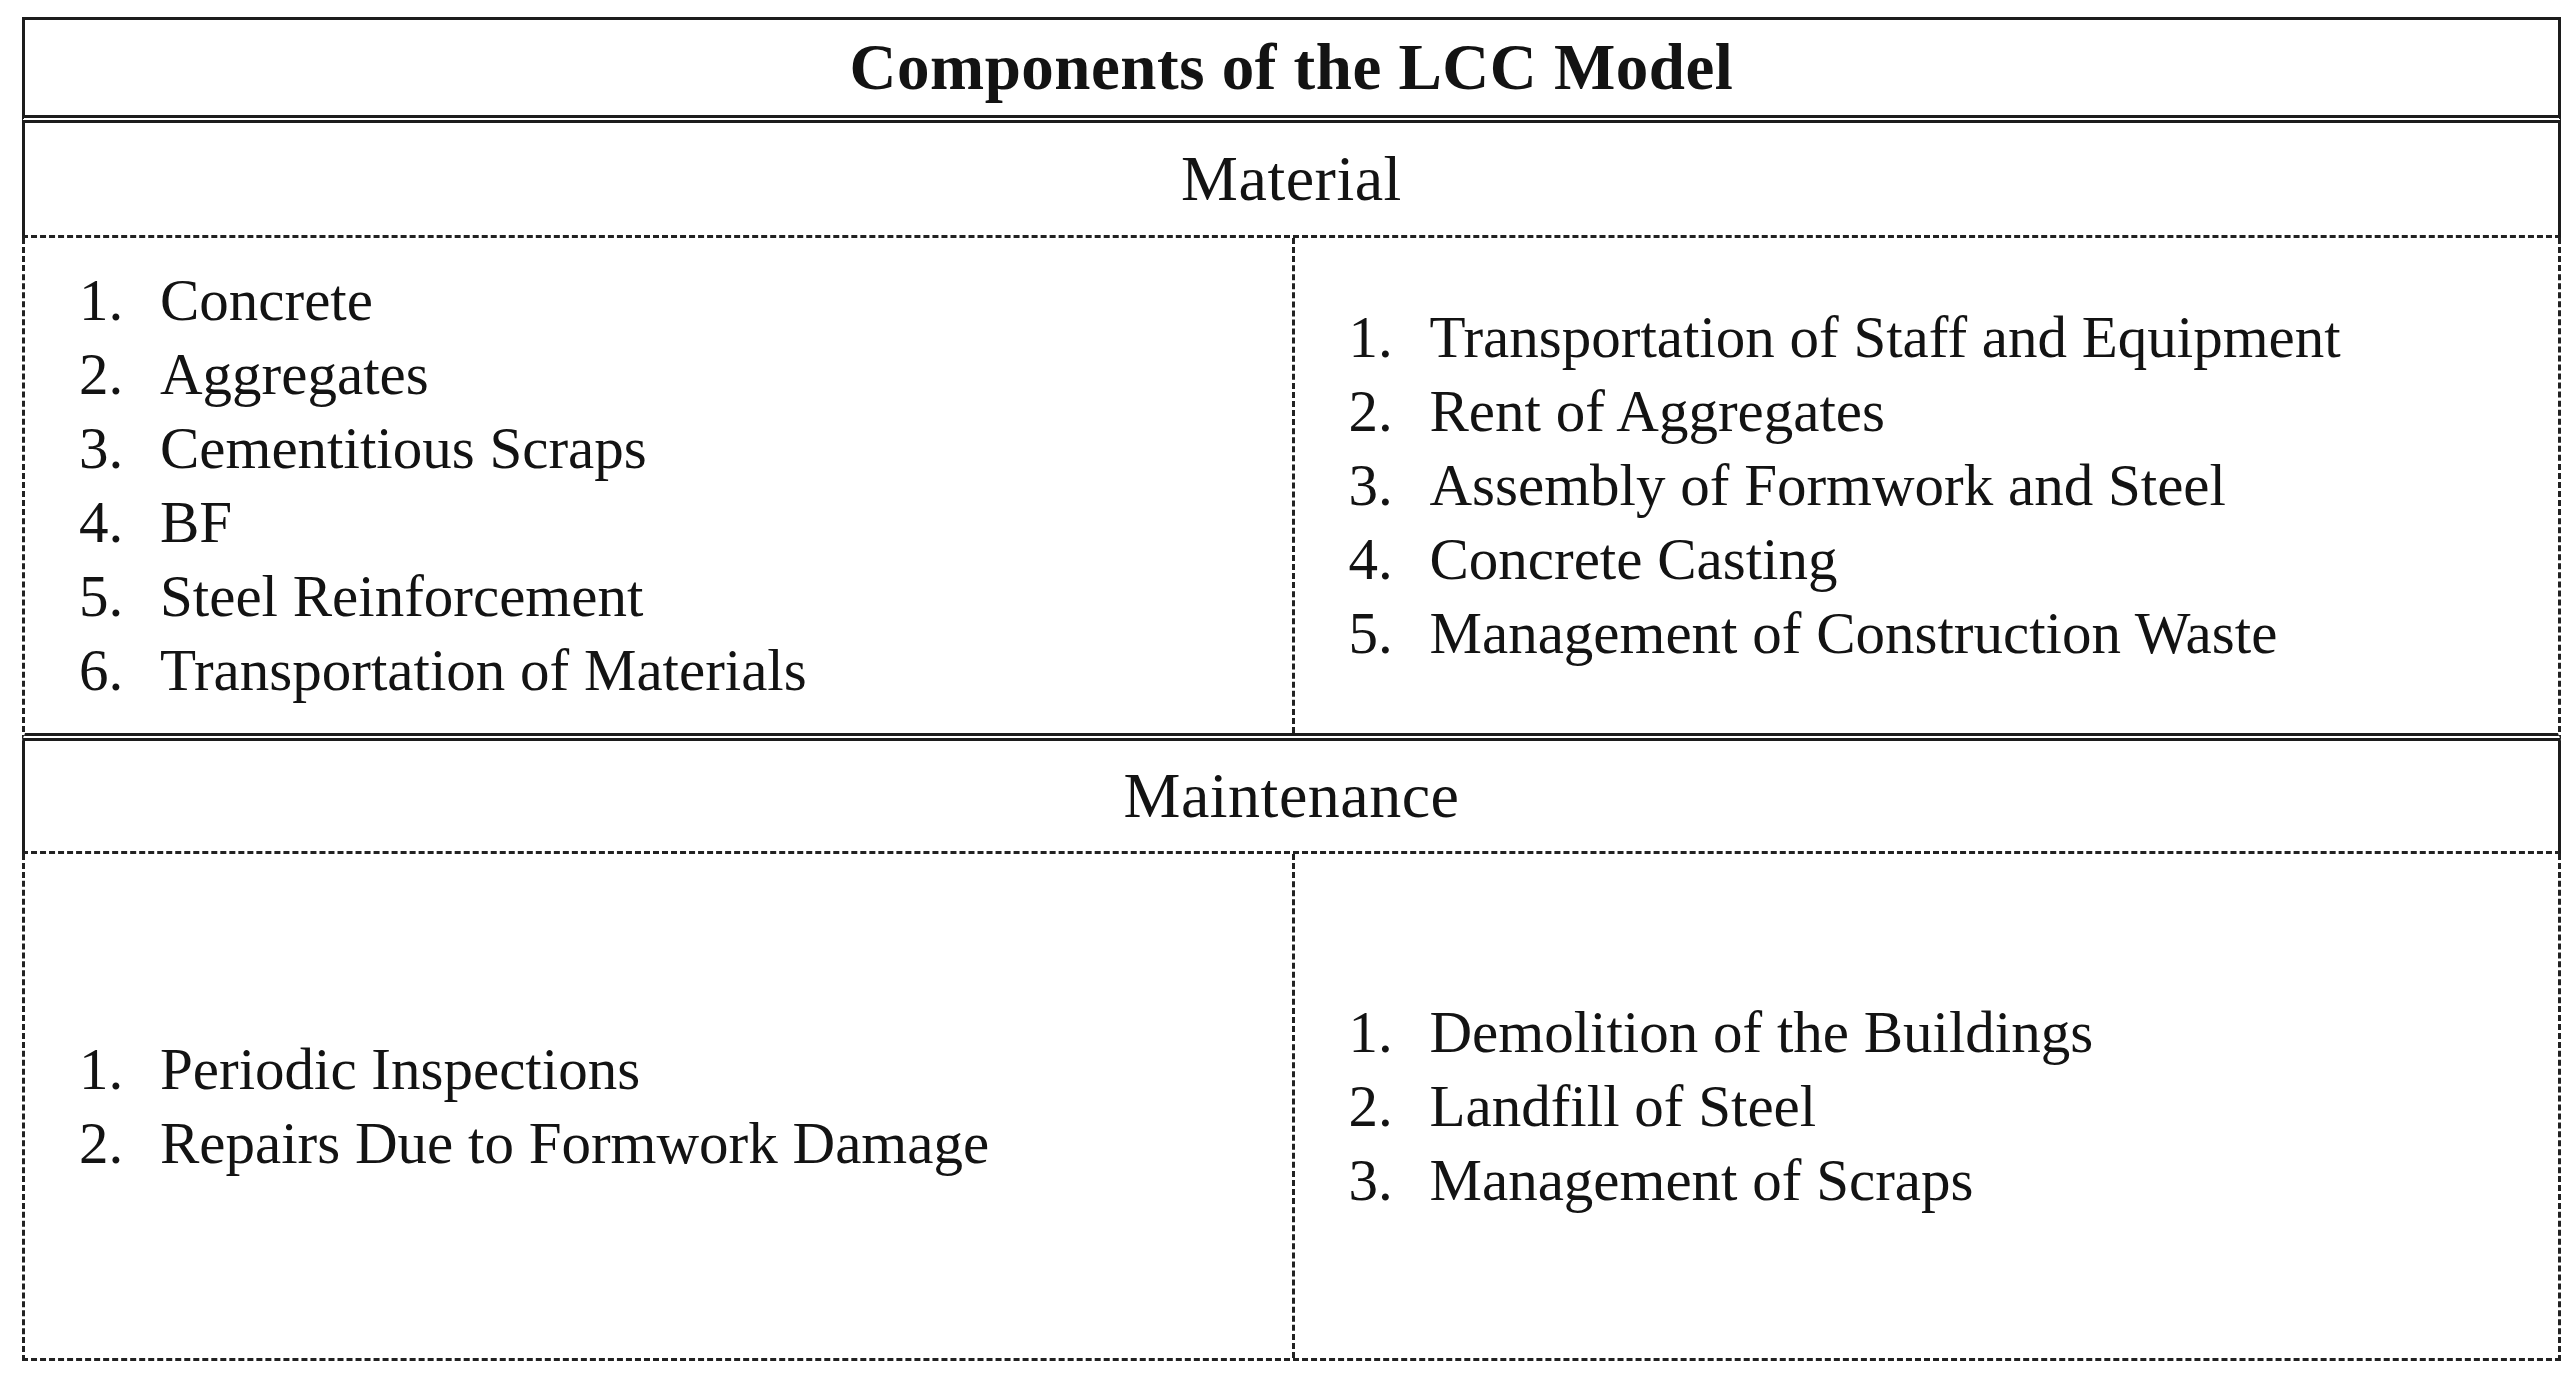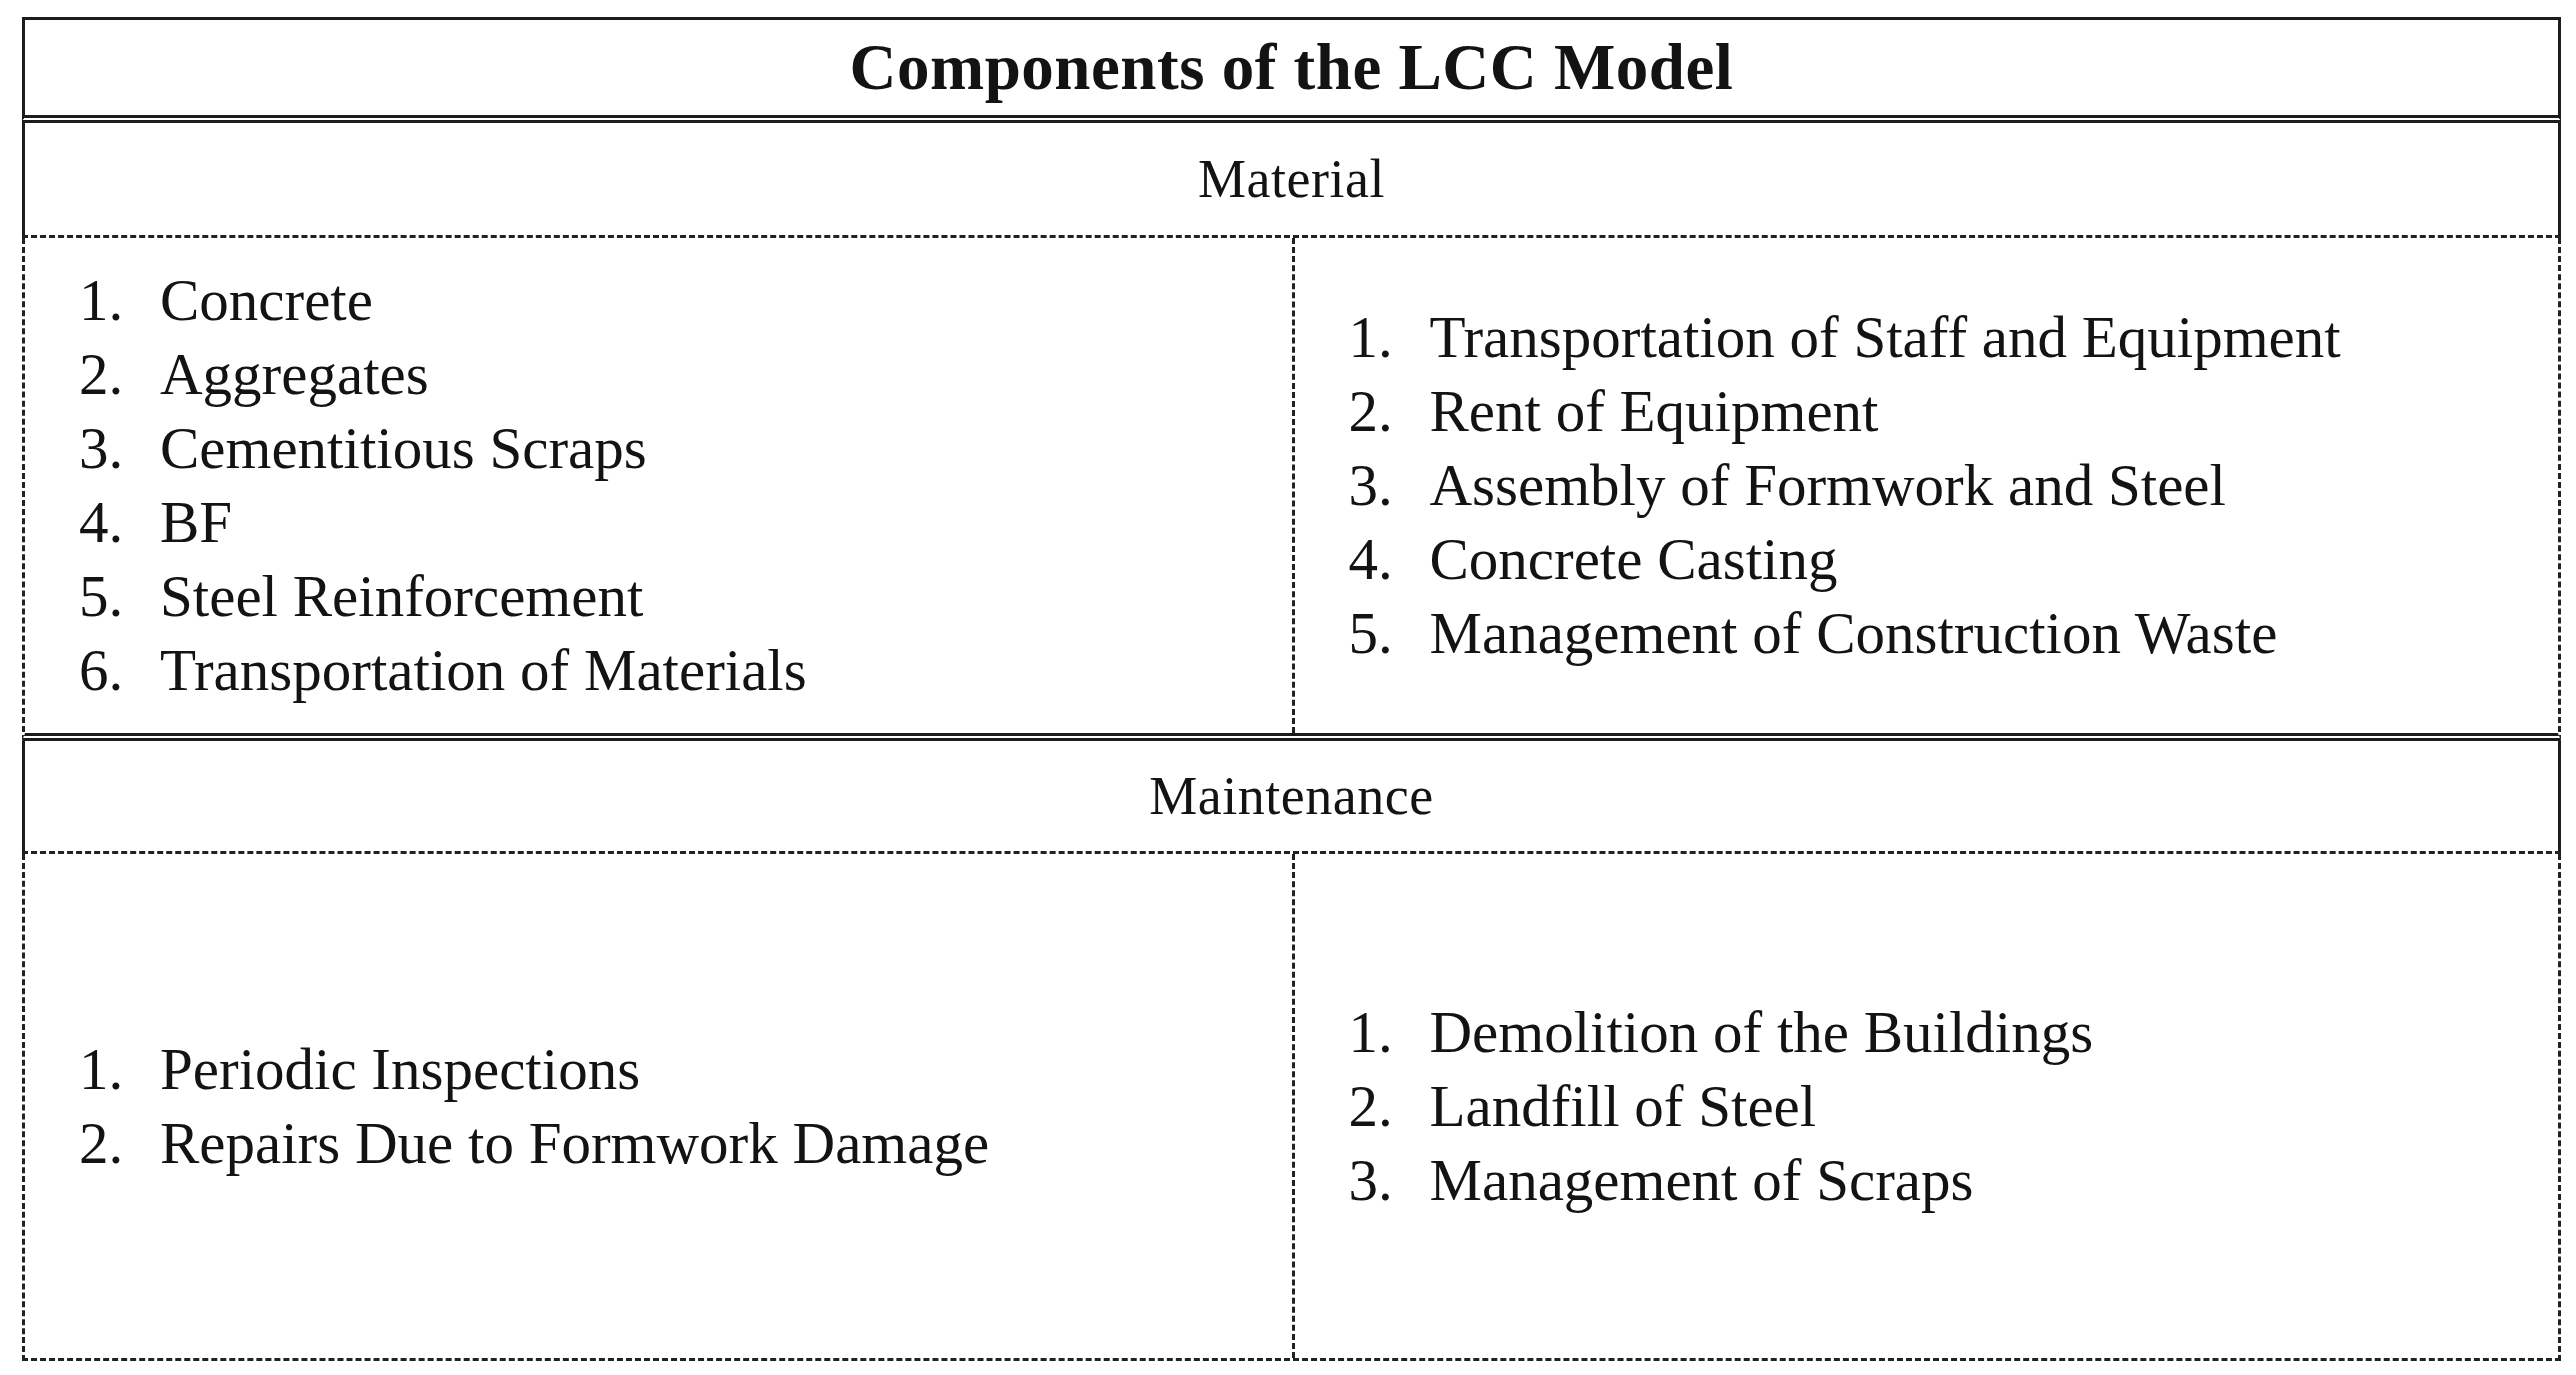--- a/index.html
+++ b/index.html
@@ -65,21 +65,21 @@
     height: 113px;
     border-left: 3.7px solid #1c1c1c;
     border-right: 3.7px solid #1c1c1c;
     border-bottom: 3.7px dashed #222222;
   }
   .row-headers .cell-right,
   .row-headers-2 .cell-right {
     border-left: 3.7px solid #1c1c1c;
   }
   .header-text {
-    font-size: 54px;
+    font-size: 64px;
     letter-spacing: 0.5px;
     white-space: nowrap;
   }
   
   .row-lists-1 {
     height: 503px;
     border-left: 3.7px dashed #222222;
     border-right: 3.7px dashed #222222;
     border-bottom: 8.3px double #1c1c1c;
   }
@@ -153,21 +153,21 @@
             <span>Transportation of Materials</span>
           </li>
         </ol>
     </div>
     <div class="cell cell-right list-cell">
       <ol class="num-list">
           <li>
             <span>Transportation of Staff and Equipment</span>
           </li>
           <li>
-            <span>Rent of Equipment</span>
+            <span>Rent of Aggregates</span>
           </li>
           <li>
             <span>Assembly of Formwork and Steel</span>
           </li>
           <li>
             <span>Concrete Casting</span>
           </li>
           <li>
             <span>Management of Construction Waste</span>
           </li>

